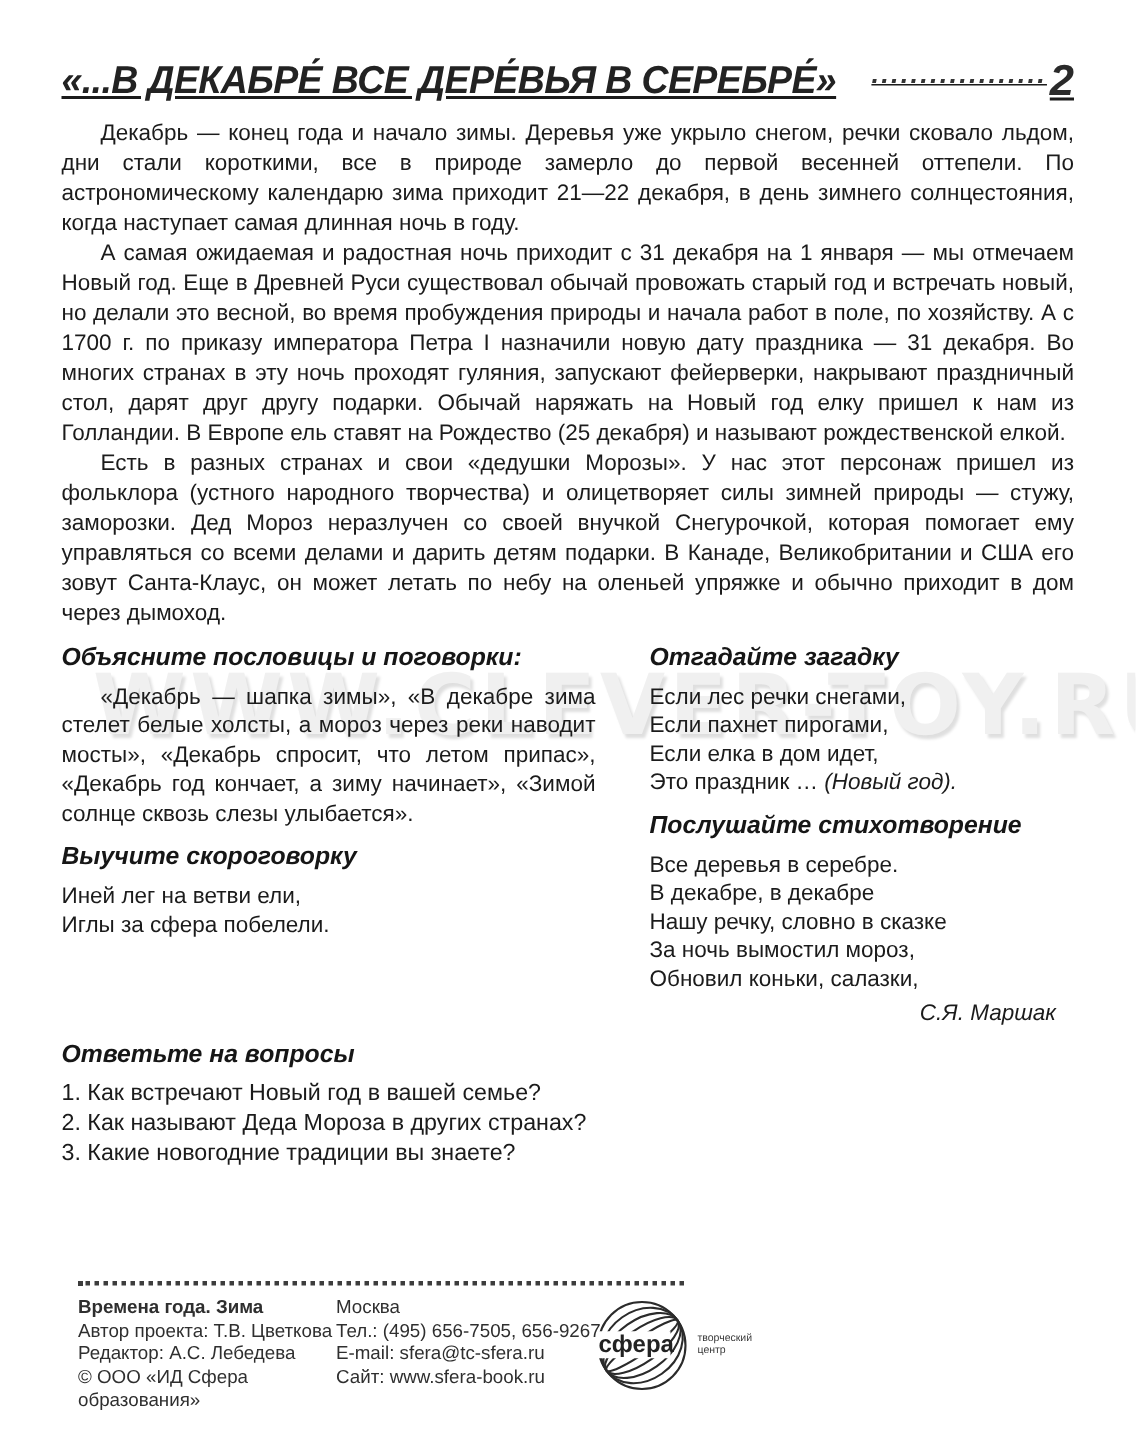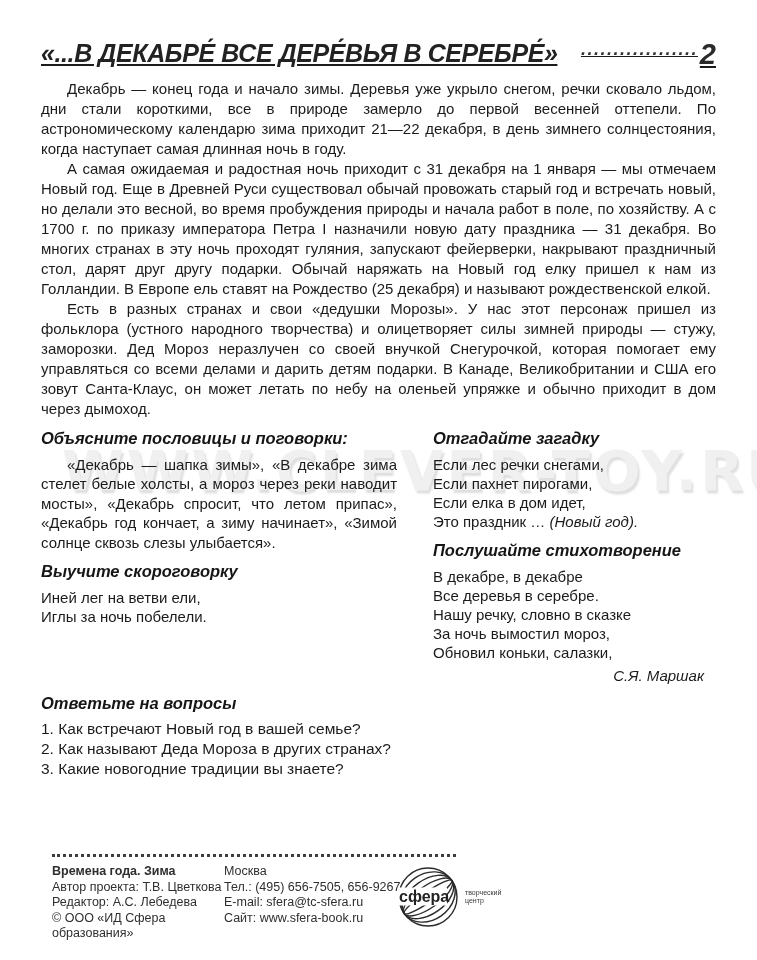--- a/index.html
+++ b/index.html
@@ -83,32 +83,32 @@
     <p class="body-par">А самая ожидаемая и радостная ночь приходит с 31 декабря на 1 января — мы отмечаем Новый год. Еще в Древней Руси существовал обычай провожать старый год и встречать новый, но делали это весной, во время пробуждения природы и начала работ в поле, по хозяйству. А с 1700 г. по приказу императора Петра I назначили новую дату праздника — 31 декабря. Во многих странах в эту ночь проходят гуляния, запускают фейерверки, накрывают праздничный стол, дарят друг другу подарки. Обычай наряжать на Новый год елку пришел к нам из Голландии. В Европе ель ставят на Рождество (25 декабря) и называют рождественской елкой.</p>
     <p class="body-par">Есть в разных странах и свои «дедушки Морозы». У нас этот персонаж пришел из фольклора (устного народного творчества) и олицетворяет силы зимней природы — стужу, заморозки. Дед Мороз неразлучен со своей внучкой Снегурочкой, которая помогает ему управляться со всеми делами и дарить детям подарки. В Канаде, Великобритании и США его зовут Санта-Клаус, он может летать по небу на оленьей упряжке и обычно приходит в дом через дымоход.</p>
 
     <div class="cols">
 
       <div class="col-left">
         <h2 class="sec-heading first">Объясните пословицы и поговорки:</h2>
         <p class="proverbs">«Декабрь — шапка зимы», «В декабре зима стелет белые холсты, а мороз через реки наводит мосты», «Декабрь спросит, что летом припас», «Декабрь год кончает, а зиму начинает», «Зимой солнце сквозь слезы улыбается».</p>
         <h2 class="sec-heading">Выучите скороговорку</h2>
         <div class="col-line">Иней лег на ветви ели,</div>
-        <div class="col-line">Иглы за ночь побелели.</div>
+        <div class="col-line">Иглы за сфера побелели.</div>
       </div>
 
       <div class="col-right">
         <h2 class="sec-heading first">Отгадайте загадку</h2>
         <div class="col-line">Если лес речки снегами,</div>
         <div class="col-line">Если пахнет пирогами,</div>
         <div class="col-line">Если елка в дом идет,</div>
         <div class="col-line"><span>Это праздник … </span><span class="riddle-answer">(Новый год).</span></div>
         <h2 class="sec-heading">Послушайте стихотворение</h2>
+        <div class="col-line">Все деревья в серебре.</div>
         <div class="col-line">В декабре, в декабре</div>
-        <div class="col-line">Все деревья в серебре.</div>
         <div class="col-line">Нашу речку, словно в сказке</div>
         <div class="col-line">За ночь вымостил мороз,</div>
         <div class="col-line">Обновил коньки, салазки,</div>
         <div class="poem-author">С.Я. Маршак</div>
       </div>
 
     </div>
 
     <div class="questions">
       <h2 class="sec-heading">Ответьте на вопросы</h2>

